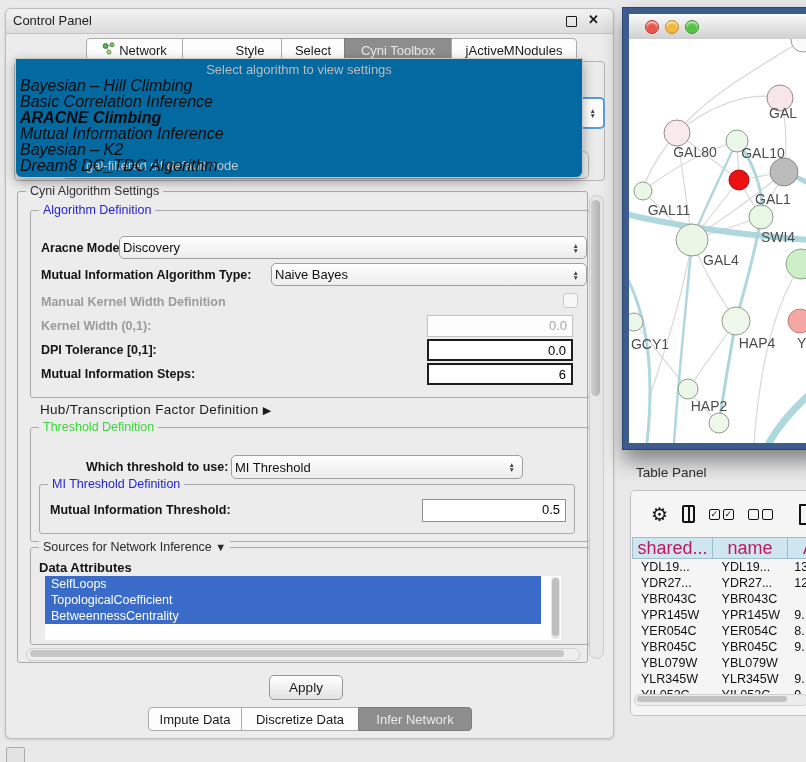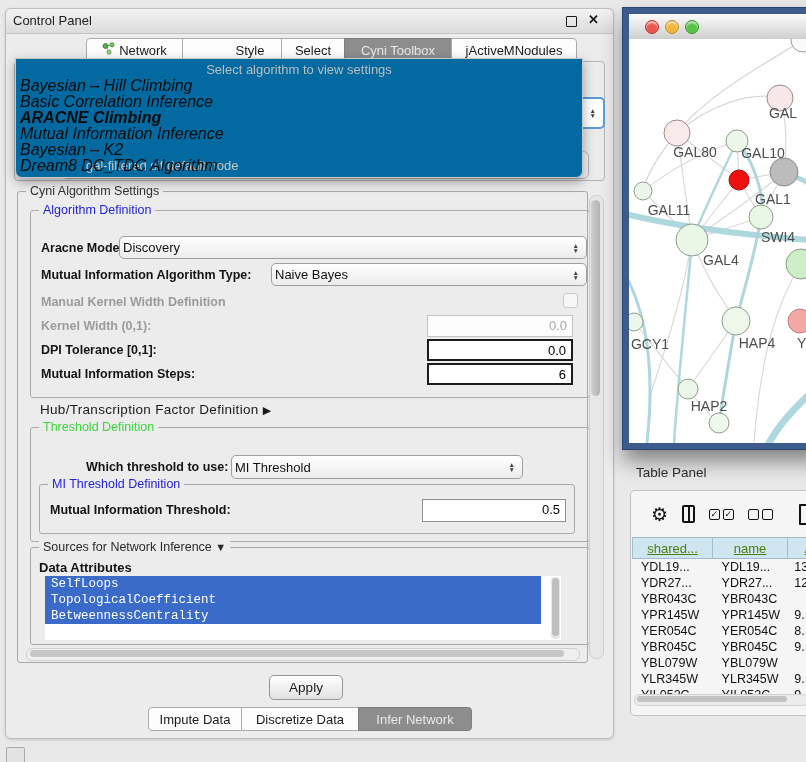--- a/index.html
+++ b/index.html
@@ -71,21 +71,21 @@
   #chk-manual{left:532px;top:82px;width:13px;height:13px;border:1px solid #c9c9c9;background:#f6f6f6;border-radius:3px;}
 
   #hub-row{left:22px;top:210px;font-size:13.5px;color:#1a1a1a;letter-spacing:.3px;}
   .tri{font-size:11px;}
 
   #thr-group{left:12px;top:235px;width:558px;height:113px;}
   #mi-group{left:8px;top:56px;width:534px;height:48px;}
 
   #src-group{left:12px;top:355px;width:558px;height:96px;}
   #attr-list{left:14px;top:28px;width:516px;height:64px;background:#fff;}
-  .attr-item{height:16px;line-height:16px;font-size:12.5px;color:#fff;padding-left:6px;width:496px;box-sizing:border-box;font-family:Liberation Mono, monospace;}
+  .attr-item{height:16px;line-height:16px;font-size:12.5px;color:#fff;padding-left:6px;width:496px;box-sizing:border-box;}
   #attr-vscroll{right:1px;top:1px;width:9px;height:62px;background:#e6e6e6;border-radius:4px;}
   #attr-vthumb{left:1px;top:1px;width:7px;height:58px;background:#bfbfbf;border-radius:4px;}
 
   #hscroll{left:8px;top:456px;width:552px;height:11px;background:#efefef;border:1px solid #cfcfcf;border-radius:6px;}
   #hthumb{left:3px;top:1px;width:534px;height:7px;background:#c6c6c6;border-radius:4px;}
 
   #cp-vscroll{left:583px;top:186px;width:13px;height:462px;background:#e7e7e7;border:1px solid #cdcdcd;border-radius:7px;}
   #cp-vthumb{left:1px;top:4px;width:9px;height:196px;background:linear-gradient(90deg,#cecece,#b2b2b2);border-radius:5px;}
 
   #apply-btn{left:263px;top:666px;width:72px;height:23px;background:linear-gradient(#ffffff,#e2e2e2);
@@ -114,22 +114,22 @@
   #tp-toolbar{left:0;top:0;width:100%;height:46px;display:flex;align-items:center;gap:14px;padding-left:20px;box-sizing:border-box;}
   #gear{font-family:"DejaVu Sans",sans-serif;font-size:19px;color:#111;line-height:19px;}
   #colicon{width:15px;height:14px;border:2px solid #111;border-radius:2px;position:relative;}
   #colicon::after{content:"";position:absolute;left:50%;top:0;width:2px;height:100%;background:#111;}
   .cbpair{display:flex;gap:3px;}
   .cb{width:9px;height:9px;border:1.5px solid #111;border-radius:2px;font-size:9px;line-height:8px;color:#111;text-align:center;}
   #pageicon{width:14px;height:17px;border:2px solid #111;border-radius:1px;margin-left:12px;}
 
   #tbl{left:2px;top:46px;width:200px;}
   .thead{display:flex;height:22px;}
-  .th{background:#cfe5f0;border:1px solid #9fbecd;margin-left:-1px;font-size:13px;color:#4d7c0f;
-      display:flex;align-items:center;justify-content:center;box-sizing:border-box;text-decoration:underline;}
+  .th{background:#cfe5f0;border:1px solid #9fbecd;margin-left:-1px;font-size:18px;color:#be185d;
+      display:flex;align-items:center;justify-content:center;box-sizing:border-box;}
   .tr{display:flex;height:16px;}
   .td{font-size:12.5px;color:#111;line-height:16px;white-space:nowrap;overflow:hidden;box-sizing:border-box;}
   #tp-hscroll{left:3px;top:203px;width:172px;height:10px;background:#ececec;border:1px solid #d0d0d0;border-radius:5px;}
   #tp-hthumb{left:2px;top:1px;width:150px;height:6px;background:#c2c2c2;border-radius:3px;}
 </style>
 </head>
 <body>
 
 <div id="root">
 

